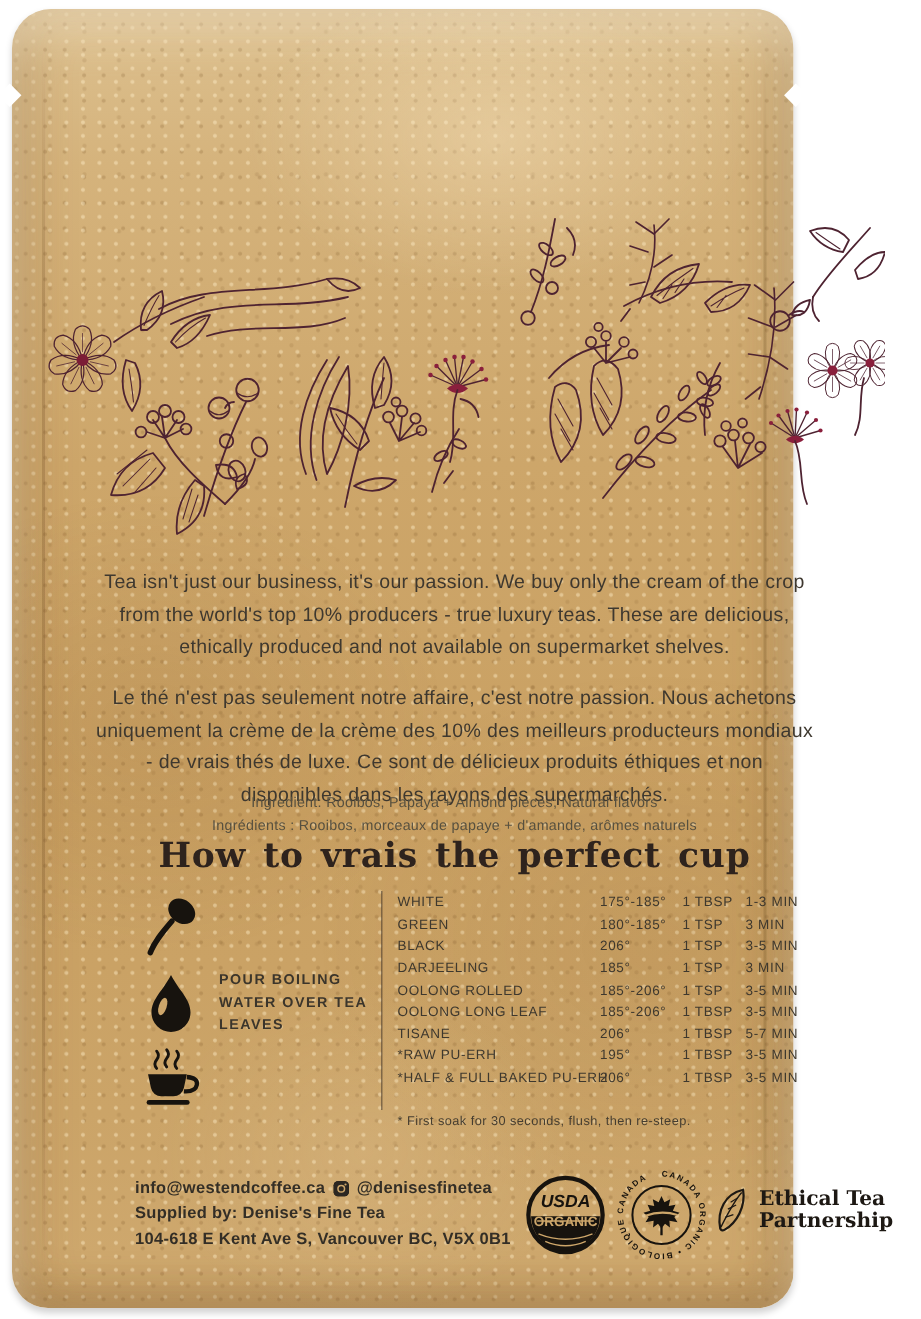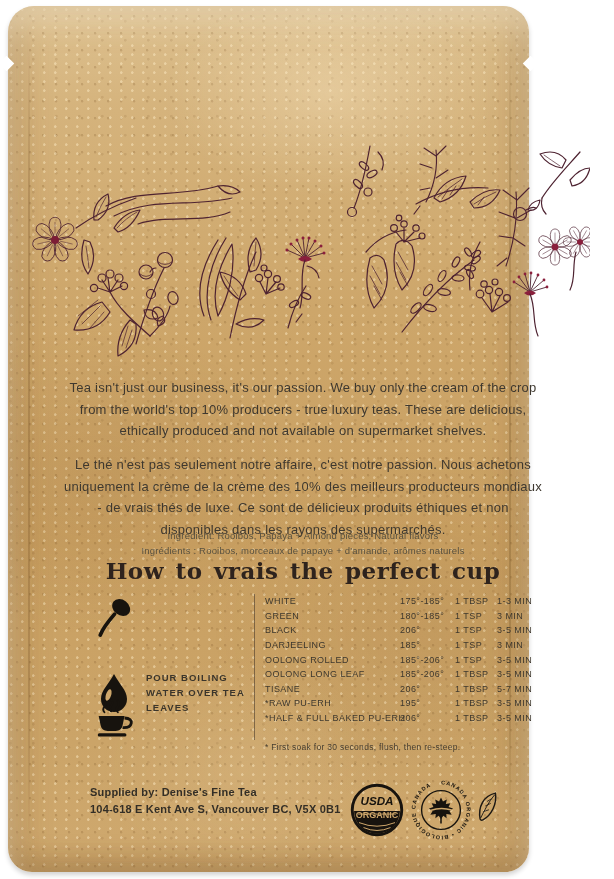--- a/index.html
+++ b/index.html
@@ -46,21 +46,21 @@
   .ingr.en{top:524px;} .ingr.fr{top:539px;}
 
   .brew-title{left:0;width:590px;top:551px;text-align:center;
     font-family:"DejaVu Serif", serif;font-weight:bold;font-size:23px;color:#2e231d;
     letter-spacing:.5px;word-spacing:3px;}
 
   .steps{left:84px;top:588px;width:160px;}
   .step{position:absolute;left:0;display:flex;align-items:center;}
   .step .s-icon{width:44px;height:44px;flex:0 0 44px;margin-right:10px;}
   .step .s-label{font-size:9.5px;letter-spacing:1px;line-height:15px;color:#3b352b;font-weight:bold;width:118px;}
-  .step.s0{top:2px;} .step.s1{top:52px;margin-top:24px;} .step.s2{top:102px;}
+  .step.s0{top:2px;} .step.s1{top:52px;} .step.s2{top:102px;}
 
   .divider{left:246px;top:588px;width:1px;height:146px;background:rgba(62,50,38,.55);}
 
   .brew-table{left:257px;top:588px;width:300px;color:#3e382e;}
   .t-row{display:flex;height:14.6px;align-items:center;}
   .t-row.head{font-weight:bold;height:14px;color:#372f24;}
   .t-c{font-size:9px;letter-spacing:.45px;white-space:nowrap;}
   .t-c0{width:135px;} .t-c1{width:55px;} .t-c2{width:42px;} .t-c3{width:55px;}
   .footnote{left:257px;top:736px;font-size:8.5px;letter-spacing:.3px;color:#453d30;}
 
@@ -481,20 +481,30 @@
           <span class="t-c t-c0">*HALF &amp; FULL BAKED PU-ERH</span>
           <span class="t-c t-c1">206°</span>
           <span class="t-c t-c2">1 TBSP</span>
           <span class="t-c t-c3">3-5 MIN</span>
         </div>
       </div>
   </div>
   <div class="footnote">* First soak for 30 seconds, flush, then re-steep.</div>
 
   <div class="contact">
+    <div class="line1">
+      <span>info@westendcoffee.ca</span>
+      <svg class="ig" viewBox="0 0 12 12">
+        <rect x="0.5" y="0.5" width="11" height="11" rx="3" fill="#2c2username722"></rect>
+        <rect x="0.5" y="0.5" width="11" height="11" rx="3" fill="#2c2722"></rect>
+        <circle cx="6" cy="6" r="2.4" fill="none" stroke="#cda66a" stroke-width="1.1"></circle>
+        <circle cx="9.1" cy="2.9" r="0.8" fill="#cda66a"></circle>
+      </svg>
+      <span>@denisesfinetea</span>
+    </div>
     <div>Supplied by: Denise's Fine Tea</div>
     <div>104-618 E Kent Ave S, Vancouver BC, V5X 0B1</div>
   </div>
 
   <svg class="seal-usda" viewBox="0 0 60 60">
     <circle cx="30" cy="30" r="27.5" fill="none" stroke="#17130e" stroke-width="3.2"></circle>
     <path d="M4.5,31 a25.5,25.5 0 0 0 51,0 Z" fill="#17130e"></path>
     <text x="30" y="24" text-anchor="middle" font-family="Liberation Sans, sans-serif" font-size="13" font-weight="bold" font-style="italic" fill="#17130e">USDA</text>
     <line x1="9" y1="34.5" x2="51" y2="34.5" stroke="#cda66a" stroke-width="1.1"></line>
     <text x="30" y="38.5" text-anchor="middle" font-family="Liberation Sans, sans-serif" font-size="10" font-weight="bold" fill="#cda66a">ORGANIC</text>
@@ -514,14 +524,18 @@
     <path d="M33,41 v6" stroke="#17130e" stroke-width="1.6"></path>
     <path d="M22,33.5 Q33,29.5 44,33" stroke="#cda66a" stroke-width="1.6" fill="none"></path>
   </svg>
 
   <div class="etp">
     <svg class="leaf" viewBox="0 0 26 34">
       <path d="M4.5,30 C2,17 8,5 21,2 C23,14 16.5,26 7.5,31 C6,31.8 5,31.2 4.5,30 Z" fill="none" stroke="#1d1813" stroke-width="1.6"></path>
       <path d="M5,29 C9,21 14,11 20,4" stroke="#1d1813" stroke-width="1" fill="none"></path>
       <path d="M8,22 L14,20 M10,16 L16,13 M12,11 L17,8" stroke="#1d1813" stroke-width="0.9"></path>
     </svg>
+    <div class="etp-text">
+      <div>Ethical Tea</div>
+      <div>Partnership</div>
+    </div>
   </div>
 </div>
 
 </body></html>

